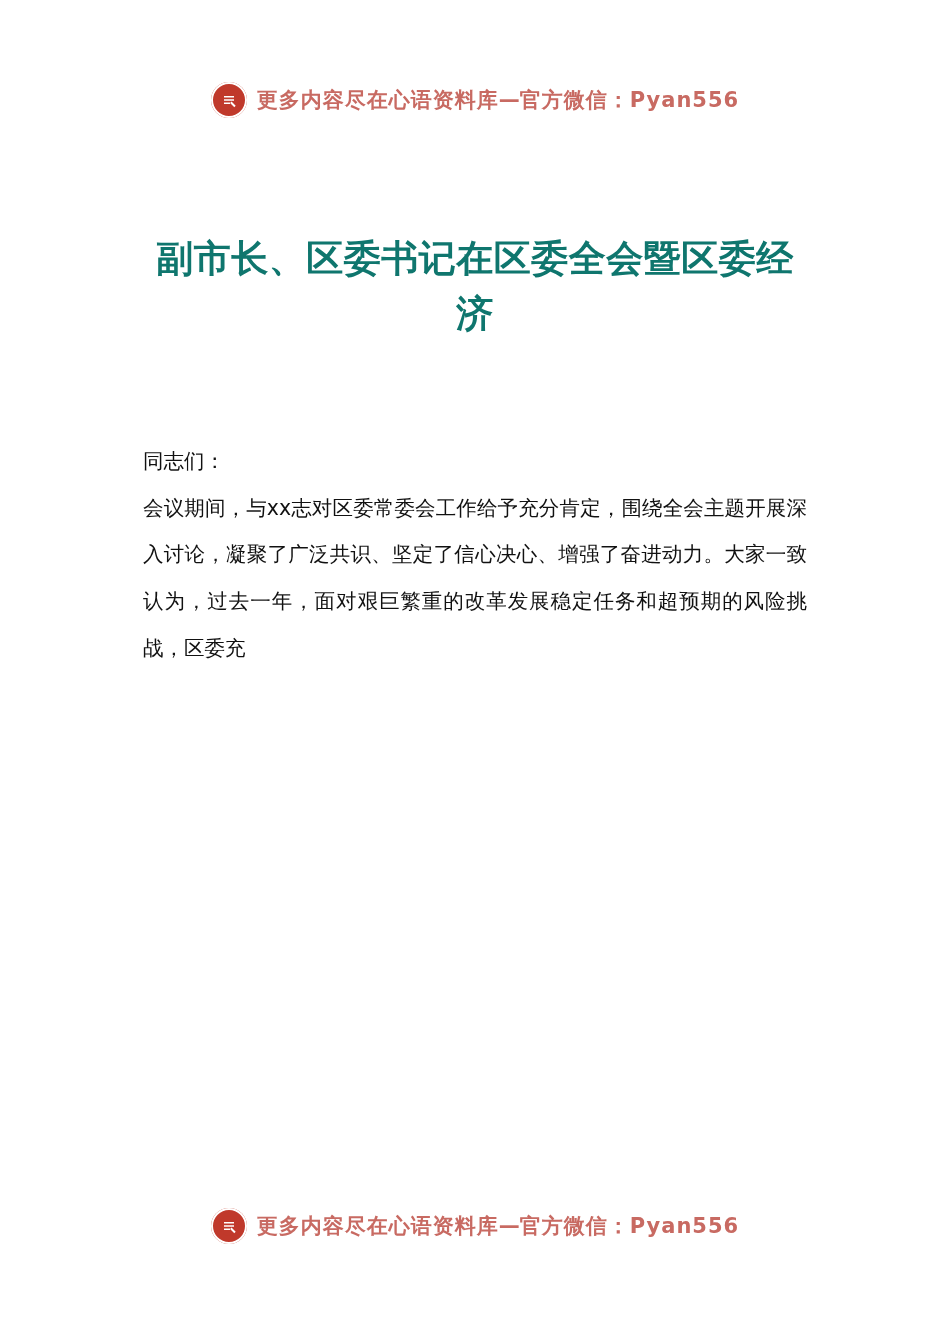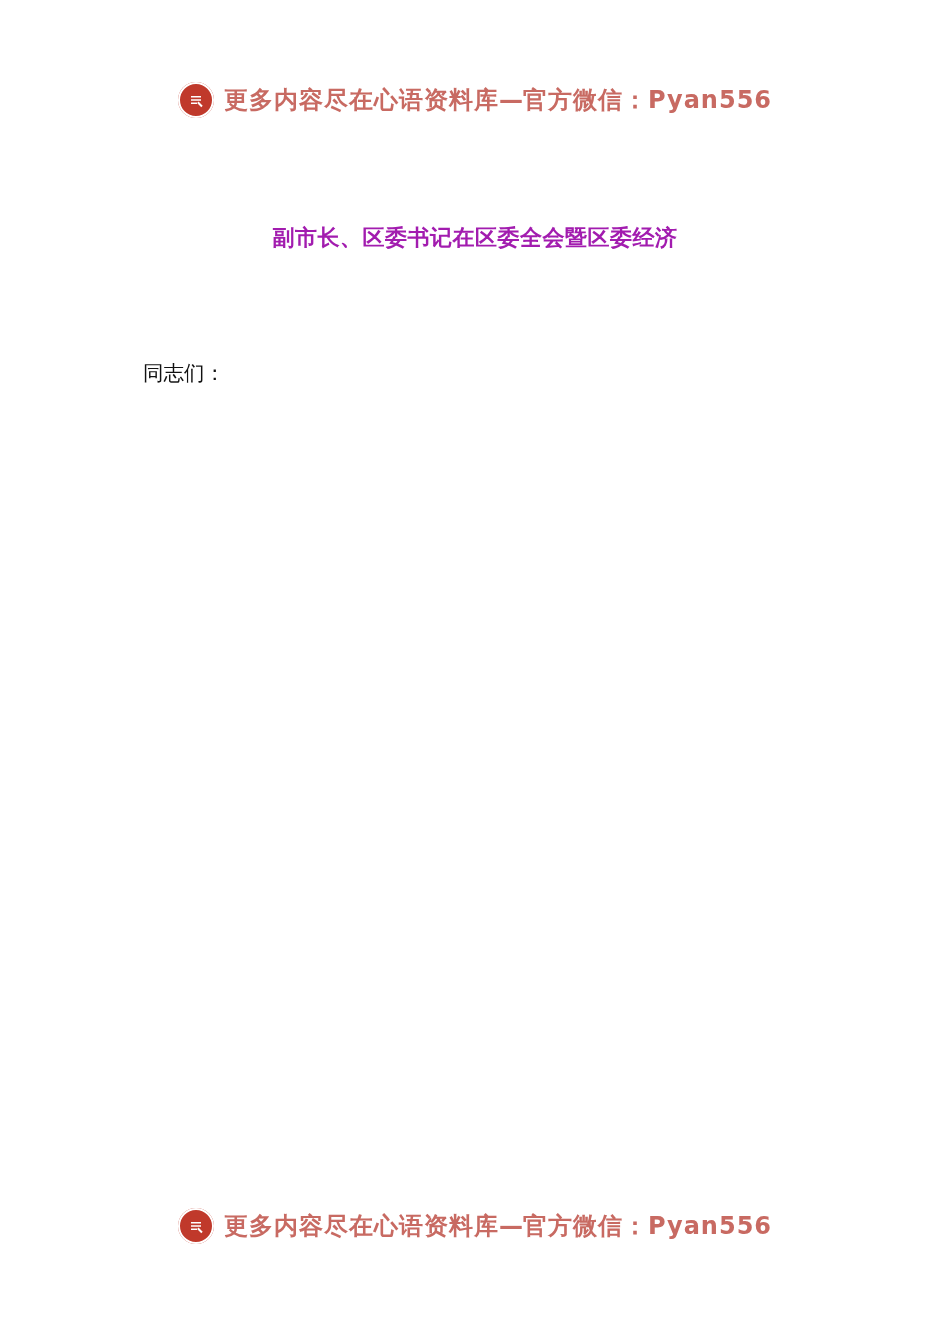--- a/index.html
+++ b/index.html
@@ -47,43 +47,43 @@
     flex: 0 0 auto;
     display: flex;
     align-items: center;
     justify-content: center;
     box-shadow: inset 0 0 0 2px #ffffff;
   }
   .wm-logo svg { display: block; }
 
   .wm-text {
     font-family: "DejaVu Sans", "Liberation Sans", sans-serif;
-    font-size: 24px;
+    font-size: 21px;
     font-weight: bold;
     color: #c86a62;
     letter-spacing: 1px;
     white-space: nowrap;
   }
   .wm-text .wm-sep { letter-spacing: 0; }
 
   
   .doc {
     position: absolute;
     left: 143px;
     top: 206px;
     width: 664px;
   }
 
   .doc-title {
     font-family: "DejaVu Sans", "Liberation Sans", sans-serif;
-    font-size: 22px;
+    font-size: 37px;
     font-weight: bold;
     line-height: 1.5;
     text-align: center;
-    color: #a21caf;
+    color: #0f766e;
     letter-spacing: 0.5px;
   }
   .doc-title .title-line-1 { display: block; }
   .doc-title .title-line-2 {
     display: block;
     margin-top: 64px;
   }
 
   .body-text {
     margin-top: 96px;
@@ -128,20 +128,21 @@
   </div>
 
   <div class="doc">
 
     <h1 class="doc-title">
       <span class="title-line-1">副市长、区委书记在区委全会暨区委经济</span>
     </h1>
 
     <div class="body-text">
       <p class="para para-salutation">同志们：</p>
+      <p class="para para-clip">会议期间，与xx志对区委常委会工作给予充分肯定，围绕全会主题开展深入讨论，凝聚了广泛共识、坚定了信心决心、增强了奋进动力。大家一致认为，过去一年，面对艰巨繁重的改革发展稳定任务和超预期的风险挑战，区委充</p>
     </div>
 
   </div>
 
   <div class="watermark watermark-bottom">
     <span class="wm-logo">
       <svg width="22" height="22" viewBox="0 0 22 22" aria-hidden="true">
         <circle cx="11" cy="11" r="10" fill="#c0392b"></circle>
         <path d="M6 7 h10 v1.6 H6z M6 10.2 h10 v1.6 H6z M6 13.4 h6 v1.6 H6z" fill="#ffffff"></path>
         <path d="M13.5 12.6 l4.2 4.2 -1.4 1.4 -4.2 -4.2z" fill="#ffffff"></path>

